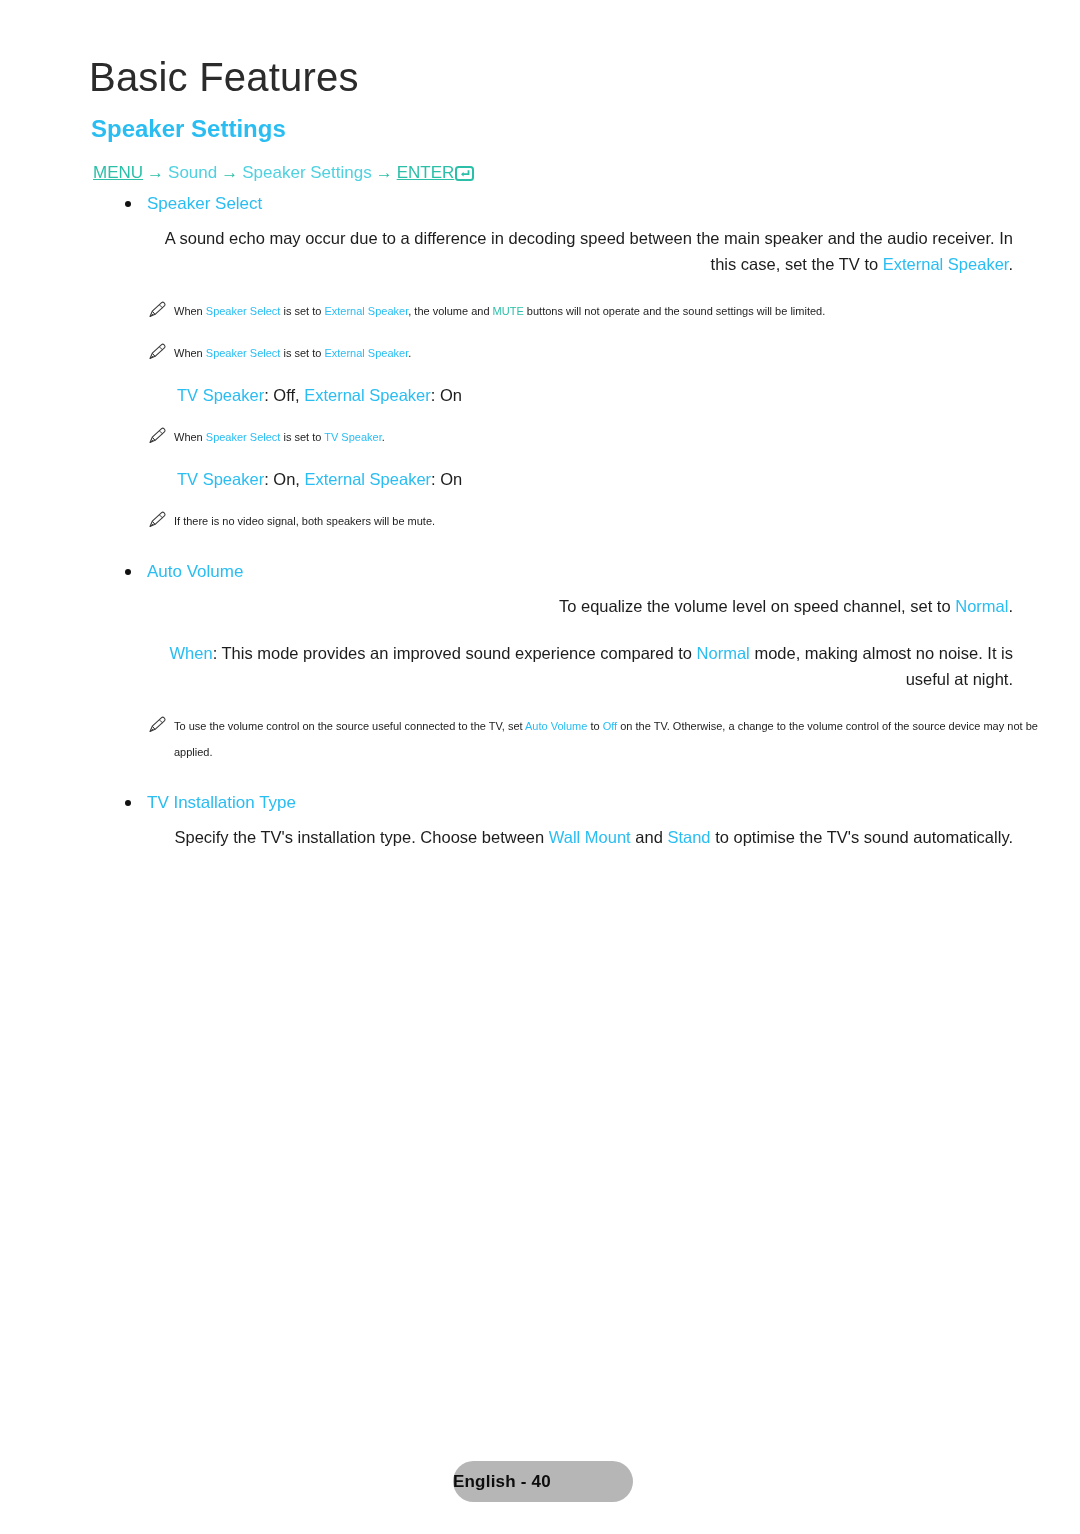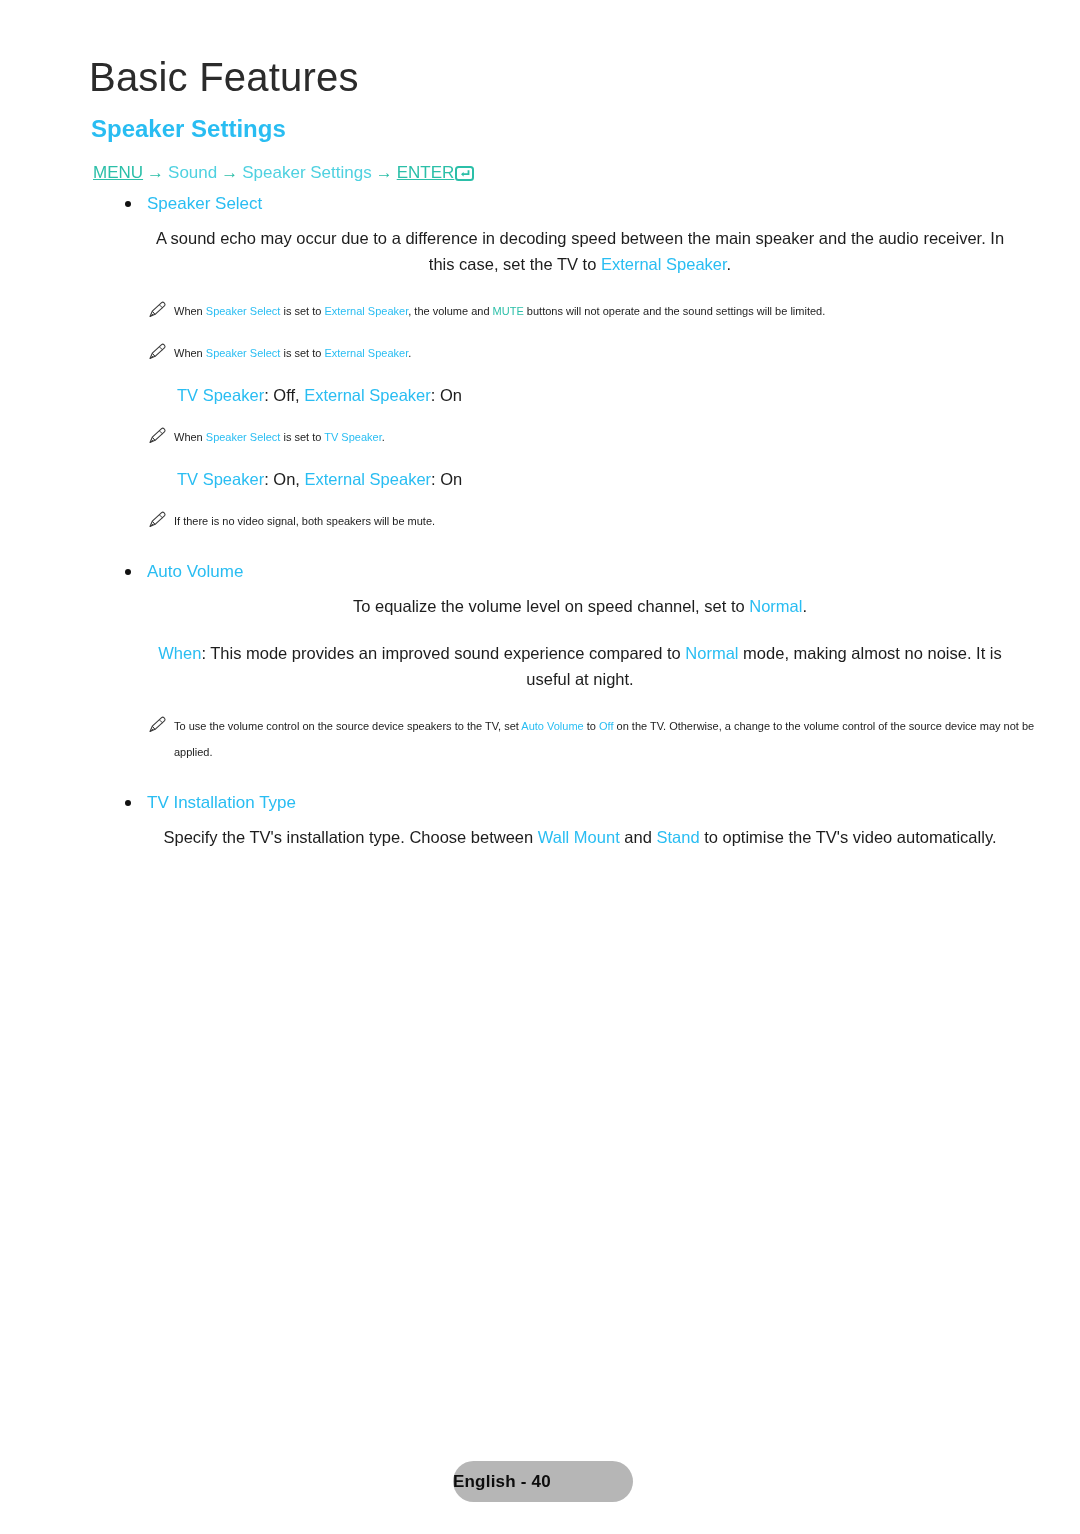--- a/index.html
+++ b/index.html
@@ -103,21 +103,21 @@
   }
 
   
   .para {
     margin: 0 0 0 122px;
     width: 866px;
     font-size: 16.5px;
     line-height: 26px;
     color: #1d1d1d;
     margin-bottom: 8px;
-    text-align: center;
+    text-align: right;
   }
 
   
   .note {
     position: relative;
     margin: 0 0 0 122px;
     width: 866px;
     padding-left: 27px;
     font-size: 11px;
     line-height: 26px;
@@ -290,34 +290,34 @@
 
       <div class="note">
         <span class="pencil">
           <svg width="20" height="20" viewBox="0 0 20 20">
             <path d="M3 16.5 L5.3 11.2 L14.6 2.6 C15.3 2.0 16.3 2.0 16.9 2.7 L17.6 3.5 C18.2 4.2 18.1 5.2 17.4 5.8 L8.1 14.3 Z" fill="#ffffff" stroke="#3a3a3a" stroke-width="1.1" stroke-linejoin="round"></path>
             <path d="M5.3 11.2 L8.1 14.3" fill="none" stroke="#3a3a3a" stroke-width="1"></path>
             <path d="M3 16.5 L6.4 13.9" fill="none" stroke="#3a3a3a" stroke-width="1"></path>
             <path d="M12.2 4.8 L15.9 8.0" fill="none" stroke="#3a3a3a" stroke-width="0.9"></path>
           </svg>
         </span>
-        <span>To use the volume control on the source device speakers to the TV, set </span><span class="blue">Auto Volume</span><span> to </span><span class="blue">Off</span><span> on the TV. Otherwise, a change to the volume control of the source device may not be applied.</span>
+        <span>To use the volume control on the source useful connected to the TV, set </span><span class="blue">Auto Volume</span><span> to </span><span class="blue">Off</span><span> on the TV. Otherwise, a change to the volume control of the source device may not be applied.</span>
       </div>
     </div>
 
     <div class="gap-lg"></div>
 
     <div class="blk">
       <div class="bullet-head">
         <span class="dot"></span>
         <span>TV Installation Type</span>
       </div>
 
       <div class="para">
-        <span>Specify the TV's installation type. Choose between </span><span class="blue">Wall Mount</span><span> and </span><span class="blue">Stand</span><span> to optimise the TV's video automatically.</span>
+        <span>Specify the TV's installation type. Choose between </span><span class="blue">Wall Mount</span><span> and </span><span class="blue">Stand</span><span> to optimise the TV's sound automatically.</span>
       </div>
     </div>
 
   </div>
 
   <div class="footer-pill">
     <span>English - 40</span>
   </div>
 
 </div>

